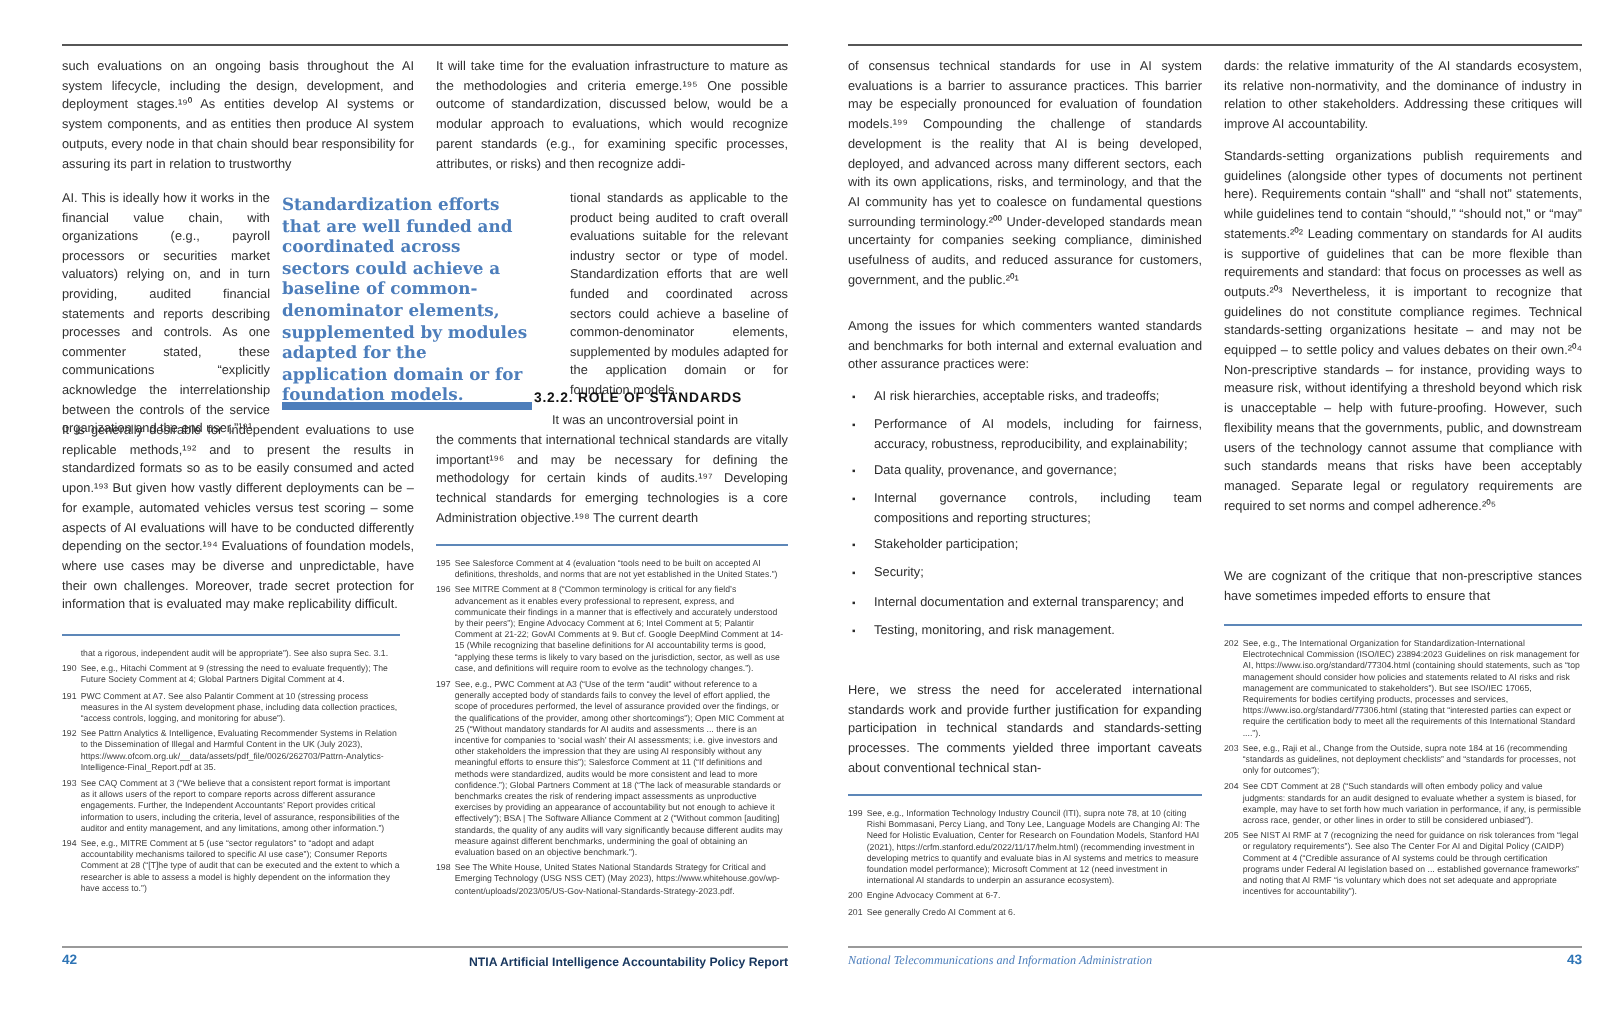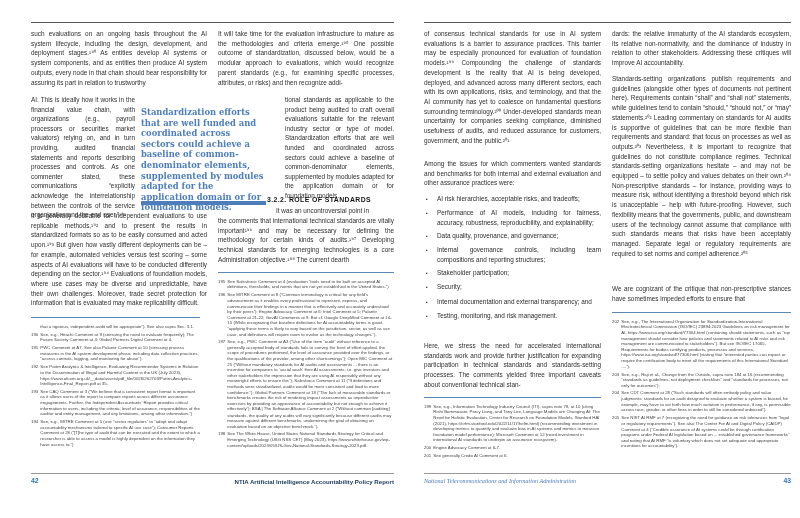--- a/index.html
+++ b/index.html
@@ -9,21 +9,21 @@
   }
   .page{position:absolute;top:0;width:400px;height:518px;overflow:hidden;background:#fff;}
   #page-left{left:0;}
   #page-right{left:400px;}
   .abs{position:absolute;}
   .toprule{height:1px;background:#565656;}
   .body-text{font-size:6.4px;line-height:9.7px;text-align:justify;color:#2f2f2f;}
   .narrow{line-height:9.6px;}
   .pull-quote{
     font-family:"DejaVu Serif","Liberation Serif",serif;font-weight:bold;
-    color:#4d7ebb;font-size:8.4px;line-height:10.6px;text-align:left;margin-top:10px;
+    color:#4d7ebb;font-size:8.4px;line-height:10.6px;text-align:left;
   }
   .pq-bar{background:#4d7ebb;height:4px;}
   .section-heading{font-weight:bold;font-size:6.9px;letter-spacing:0.4px;color:#141414;}
   .indent-first{text-indent:9px;}
   .fnrule{height:1px;background:#5d87b8;}
   .fnblock{
     transform:scale(0.55);transform-origin:0 0;
     font-size:7.9px;line-height:10.2px;color:#3f3f3f;text-align:left;
   }
   .fn{margin:0 0 4px 0;padding-left:17px;text-indent:-17px;}

